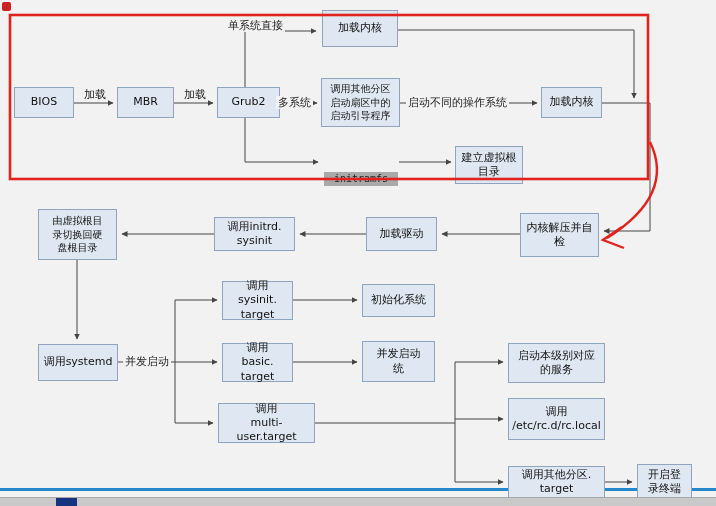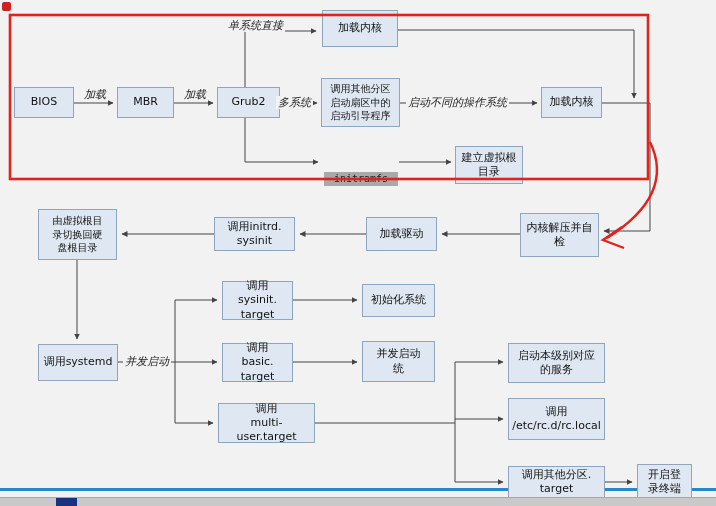--- a/index.html
+++ b/index.html
@@ -14,21 +14,21 @@
   .node{
     position:absolute;z-index:2;box-sizing:border-box;
     background:#dfe8f2;border:1px solid #8fa5bd;
     display:flex;align-items:center;justify-content:center;
     text-align:center;white-space:pre-line;
     font-size:11px;line-height:1.3;color:#111;padding:1px 2px;
   }
   .node.small{font-size:10px;line-height:1.35;}
   .edge-label{
     position:absolute;z-index:2;font-size:11px;line-height:13px;
-    color:#222;background:#f2f2f2;padding:0 2px;white-space:nowrap;font-style:italic;
+    color:#222;background:#f2f2f2;padding:0 2px;white-space:nowrap;
   }
   .code-chip{
     position:absolute;z-index:3;font-family:"DejaVu Sans Mono","Liberation Mono",monospace;
     font-size:10px;line-height:14px;color:#222;background:#a9a9a9;
     text-align:center;
   }
   .rec-icon{
     position:absolute;left:2px;top:2px;width:9px;height:9px;z-index:6;
     background:#cc2222;border-radius:2px;
   }

